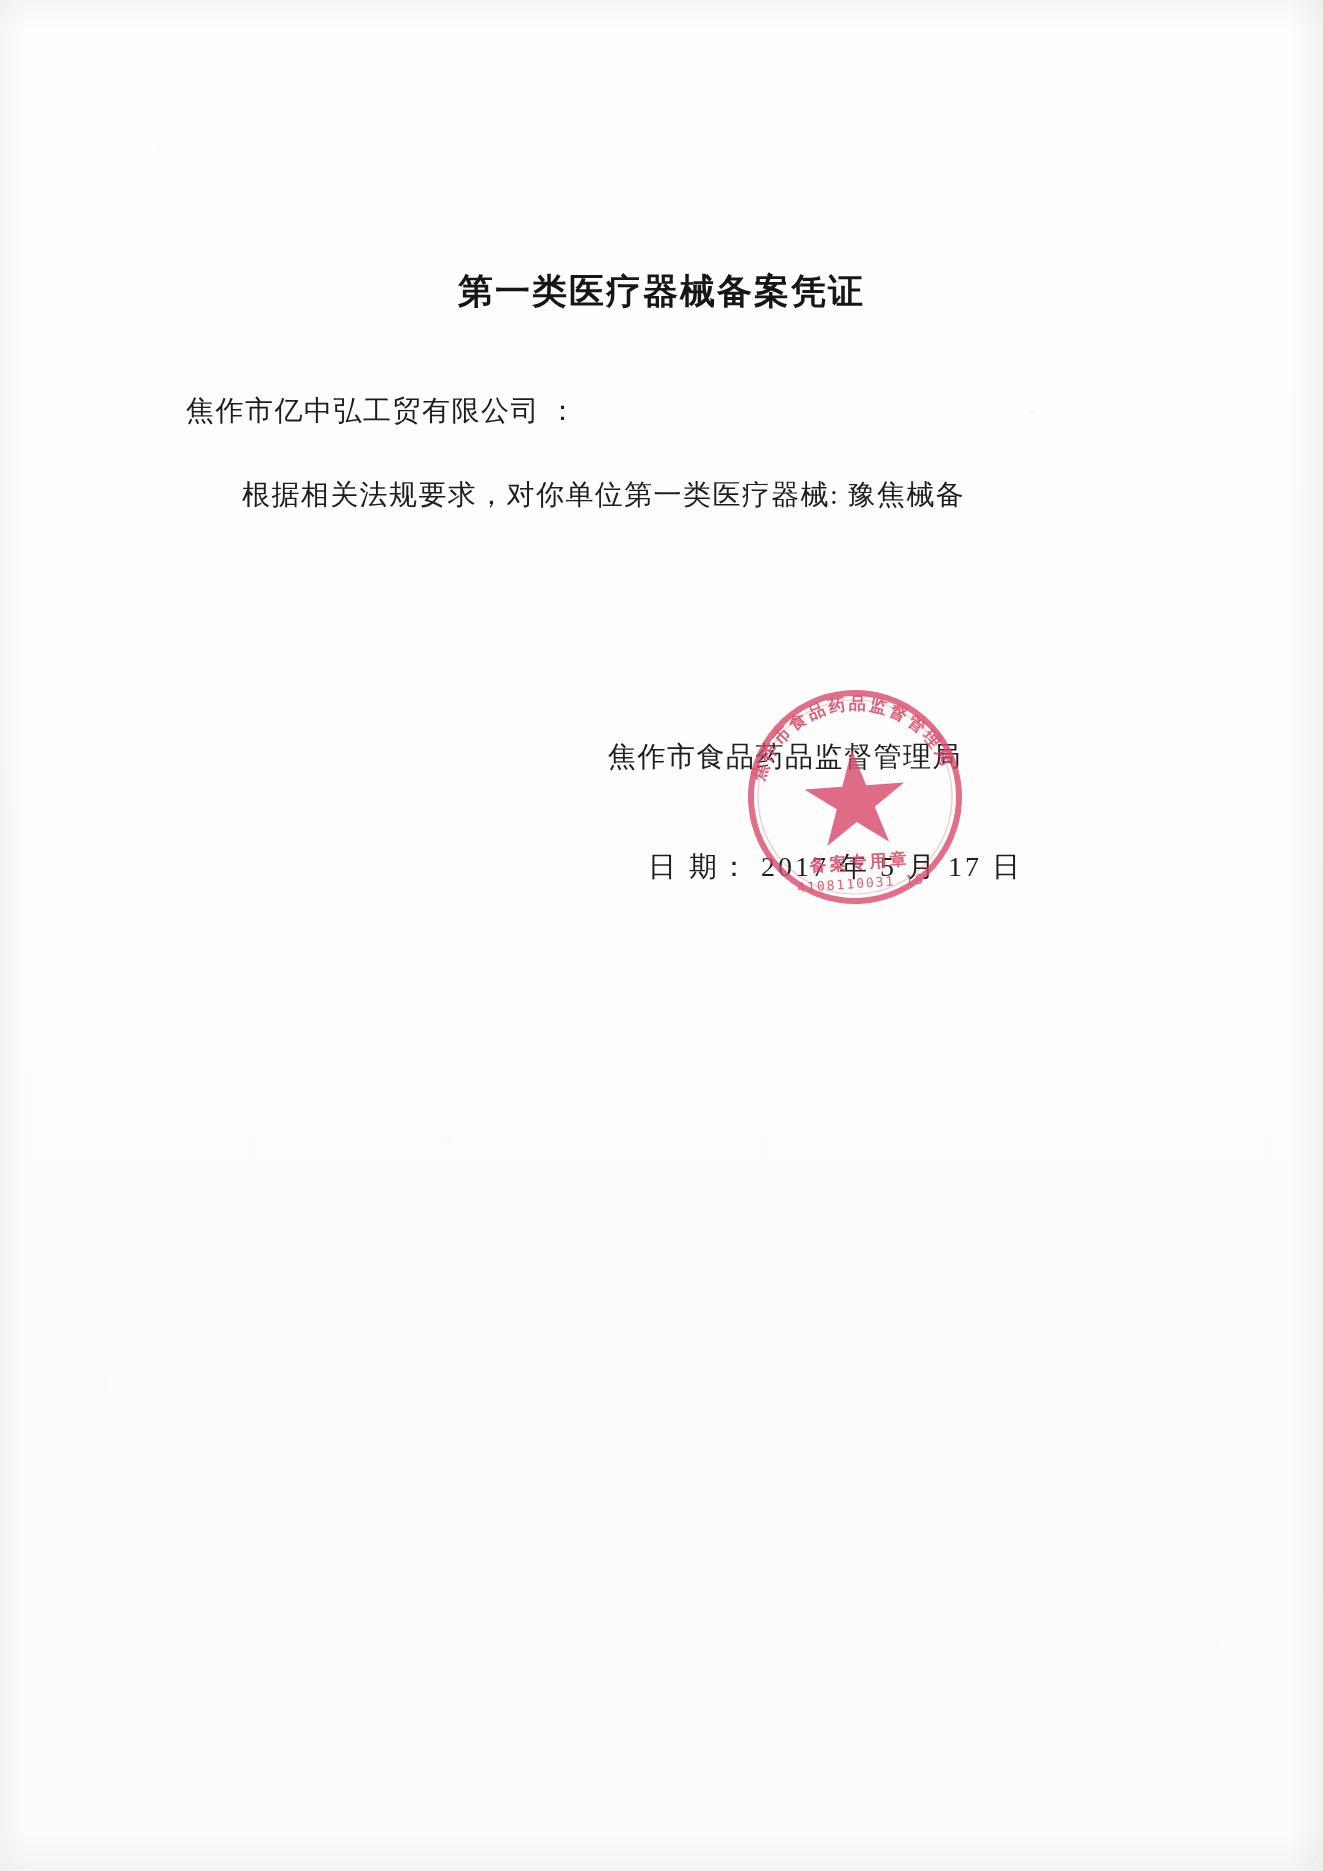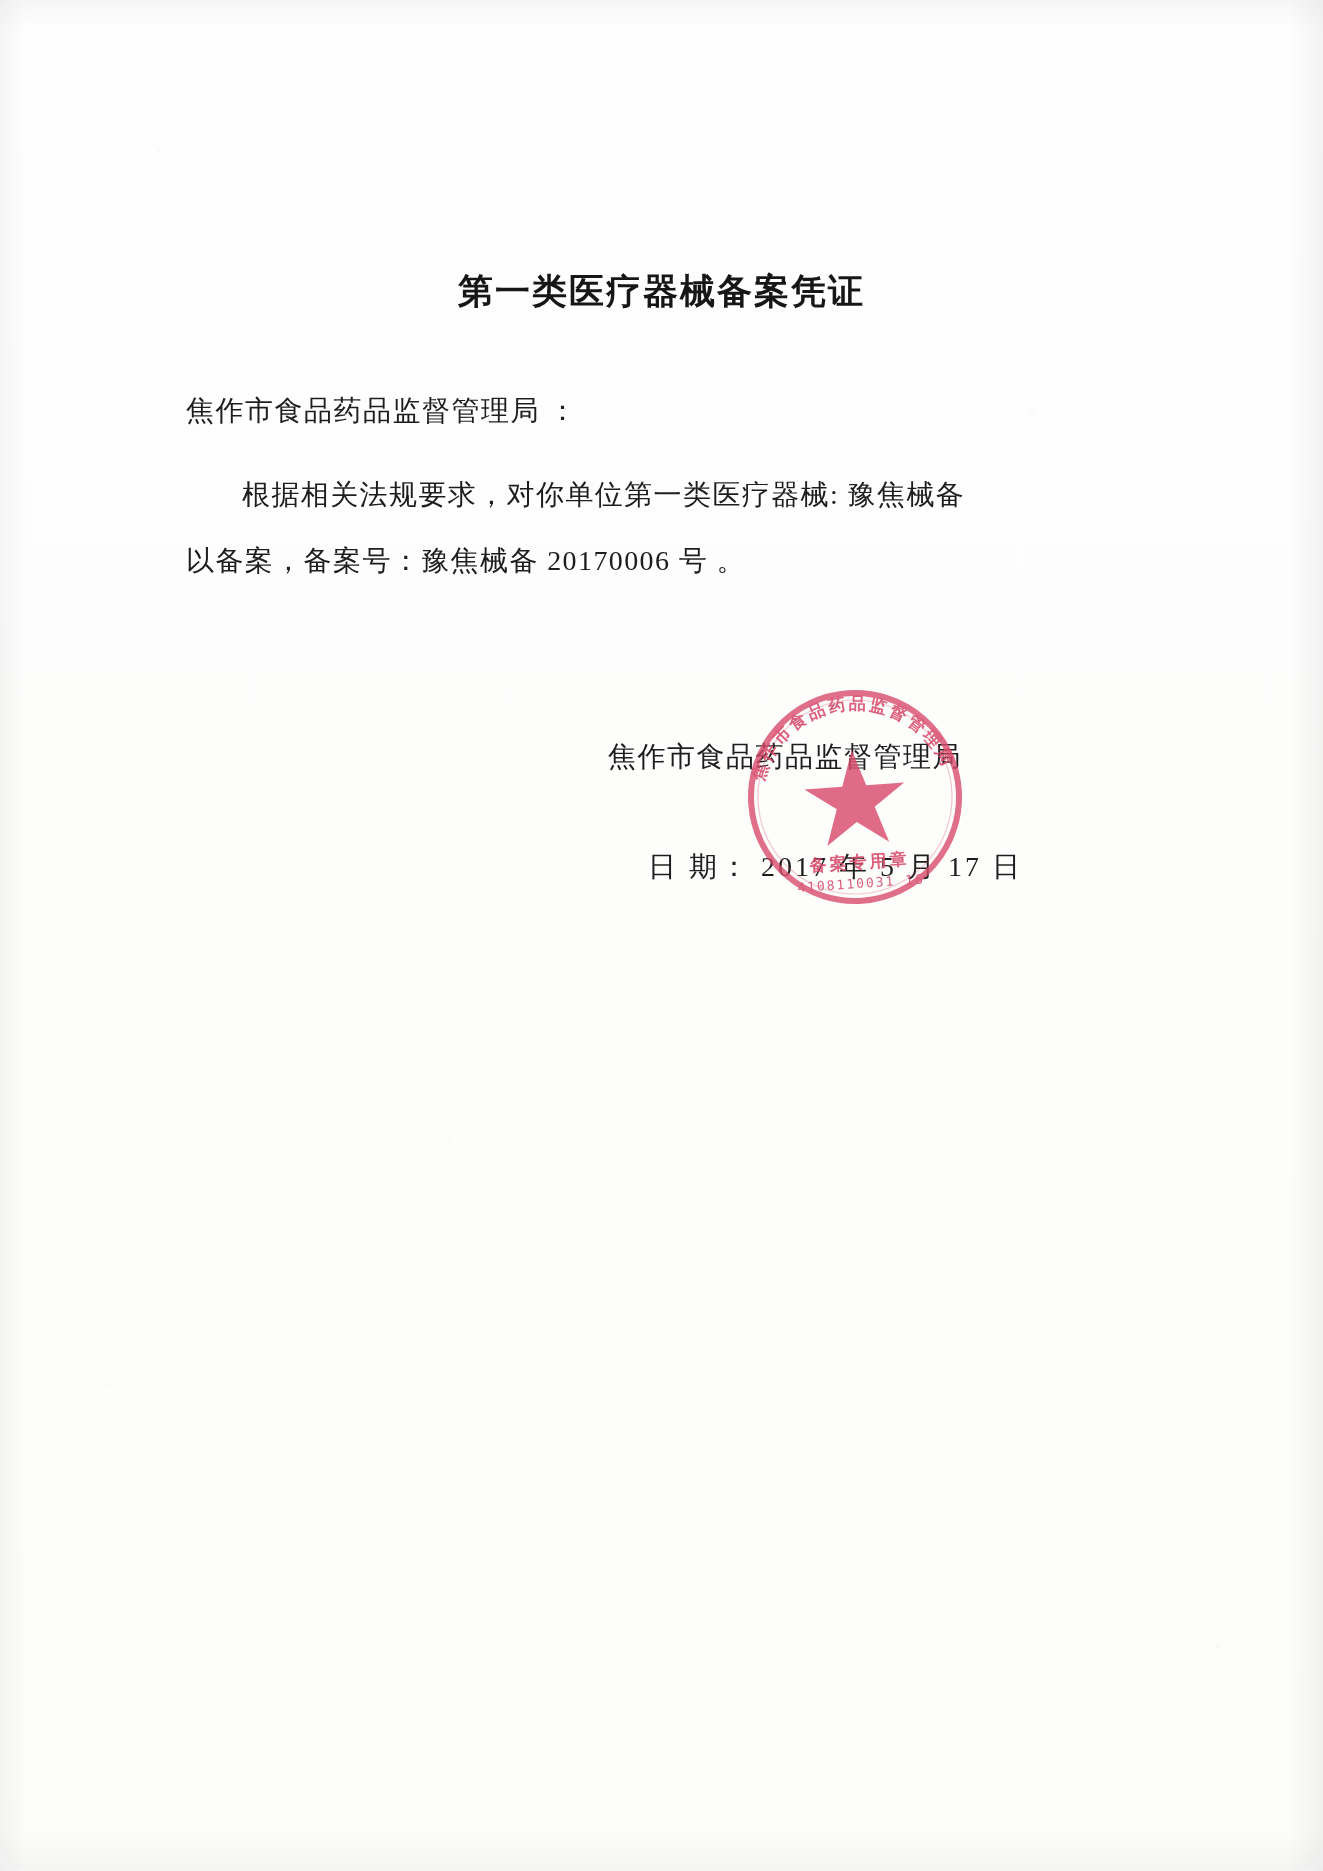--- a/index.html
+++ b/index.html
@@ -140,25 +140,24 @@
 
 <div class="page">
 
   <div class="scan-edge-top"></div>
   <div class="scan-edge-left"></div>
   <div class="scan-edge-right"></div>
   <div class="scan-edge-bottom"></div>
 
   <div class="doc-title">第一类医疗器械备案凭证</div>
 
-  <div class="addressee">焦作市食品药品监督管理局 ：</div>
+  <div class="addressee">焦作市亿中弘工贸有限公司 ：</div>
 
   <div class="body-block">
     <div class="body-line"><span class="indent"></span><span>根据相关法规要求，对你单位第一类医疗器械: 豫焦械备</span></div>
-    <div class="body-line">以备案，备案号：豫焦械备 20170006 号 。</div>
   </div>
 
   <div class="issuer">焦作市食品药品监督管理局</div>
 
   <div class="date-line">日 期： 2017 年 5 月 17 日</div>
 
   <div class="seal">
     <svg viewBox="0 0 250 250" xmlns="http://www.w3.org/2000/svg">
       <defs>
         <path id="arcTop" d="M 30,132 A 95,95 0 0 1 220,132"></path>

